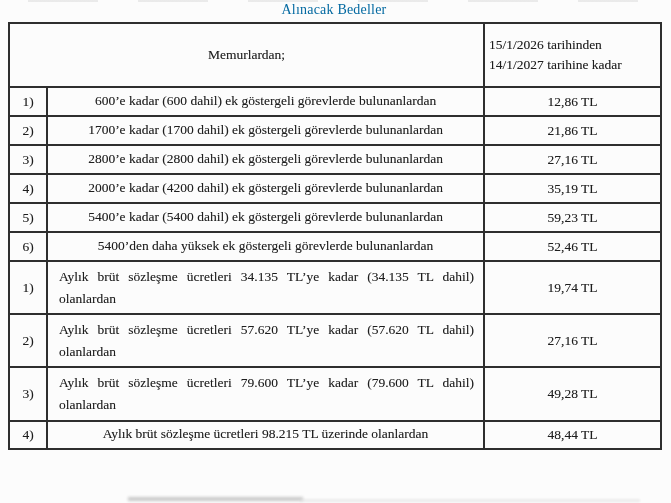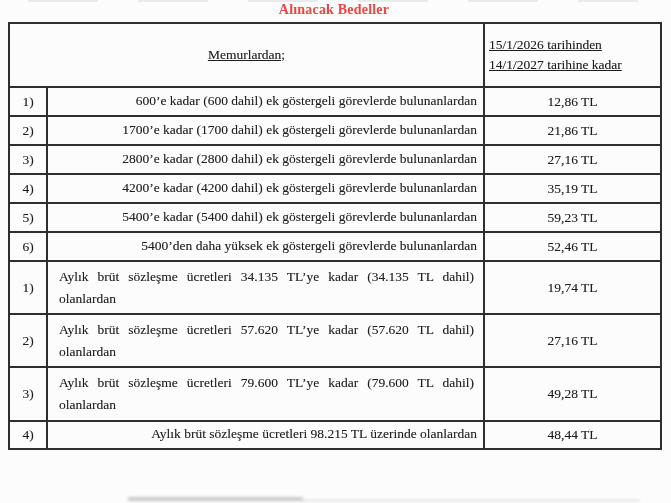--- a/index.html
+++ b/index.html
@@ -11,24 +11,24 @@
     font-family: "Liberation Serif", "DejaVu Serif", serif;
     color: #1e1e1e;
     overflow: hidden;
   }
   .doc-title {
     position: absolute;
     top: 2px;
     left: 8px;
     width: 652px;
     text-align: center;
-    font-weight: bold;
+    font-weight: normal;
     font-size: 14px;
     letter-spacing: 0.2px;
-    color: #ef4444;
+    color: #0369a1;
   }
   table.fees {
     position: absolute;
     left: 8px;
     top: 22px;
     width: 652px;
     border-collapse: collapse;
     table-layout: fixed;
   }
   table.fees td {
@@ -36,41 +36,41 @@
     font-size: 13.5px;
     color: #1e1e1e;
     text-shadow: 0 0 0.5px rgba(40,40,40,0.35);
     vertical-align: middle;
     overflow: hidden;
   }
   col.c-no   { width: 38px; }
   col.c-desc { width: 437px; }
   col.c-fee  { width: 177px; }
 
-  tr.hdr-row      { height: 64px; text-decoration: underline; }
+  tr.hdr-row      { height: 64px; }
   tr.m-row        { height: 29px; }
   tr.s-row        { height: 49px; }
   tr.s-row-last   { height: 28px; }
 
   td.hdr-left {
     text-align: center;
     font-size: 13.5px;
   }
   td.hdr-right {
     text-align: left;
     font-size: 13px;
     line-height: 1.45;
     padding: 10px 4px;
   }
   td.no {
     text-align: center;
     padding: 0;
   }
   td.desc {
-    text-align: right;
+    text-align: center;
     padding: 2px 6px;
     line-height: 1.35;
   }
   tr.s-row td.desc {
     text-align: justify;
     text-align-last: left;
     line-height: 1.6;
     padding: 4px 9px 4px 11px;
     border-radius: 11px;
   }
@@ -139,21 +139,21 @@
       <td class="desc">1700’e kadar (1700 dahil) ek göstergeli görevlerde bulunanlardan</td>
       <td class="fee">21,86 TL</td>
     </tr>
     <tr class="m-row">
       <td class="no">3)</td>
       <td class="desc">2800’e kadar (2800 dahil) ek göstergeli görevlerde bulunanlardan</td>
       <td class="fee">27,16 TL</td>
     </tr>
     <tr class="m-row">
       <td class="no">4)</td>
-      <td class="desc">4200’e kadar (4200 dahil) ek göstergeli görevlerde bulunanlardan</td>
+      <td class="desc">2000’e kadar (4200 dahil) ek göstergeli görevlerde bulunanlardan</td>
       <td class="fee">35,19 TL</td>
     </tr>
     <tr class="m-row">
       <td class="no">5)</td>
       <td class="desc">5400’e kadar (5400 dahil) ek göstergeli görevlerde bulunanlardan</td>
       <td class="fee">59,23 TL</td>
     </tr>
     <tr class="m-row">
       <td class="no">6)</td>
       <td class="desc">5400’den daha yüksek ek göstergeli görevlerde bulunanlardan</td>

